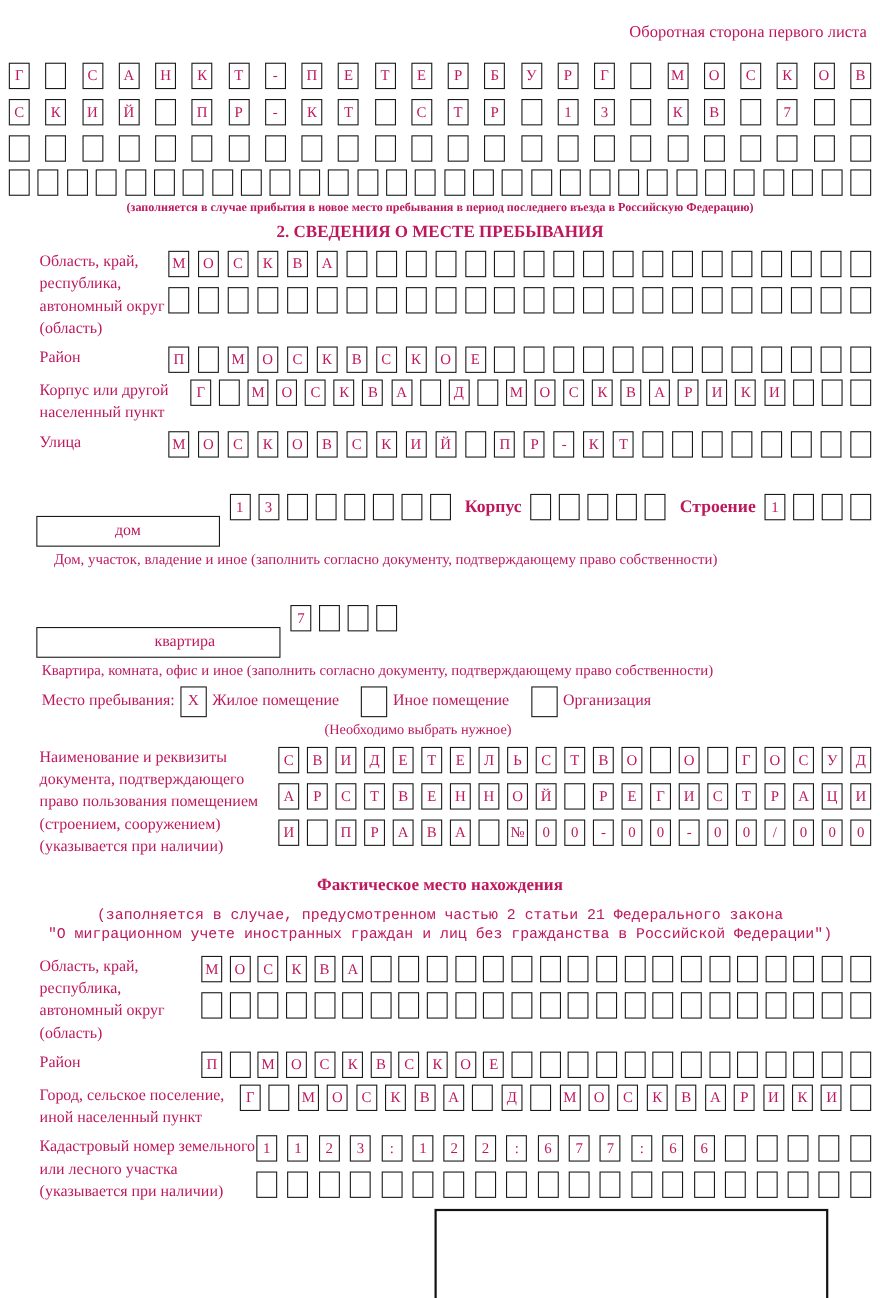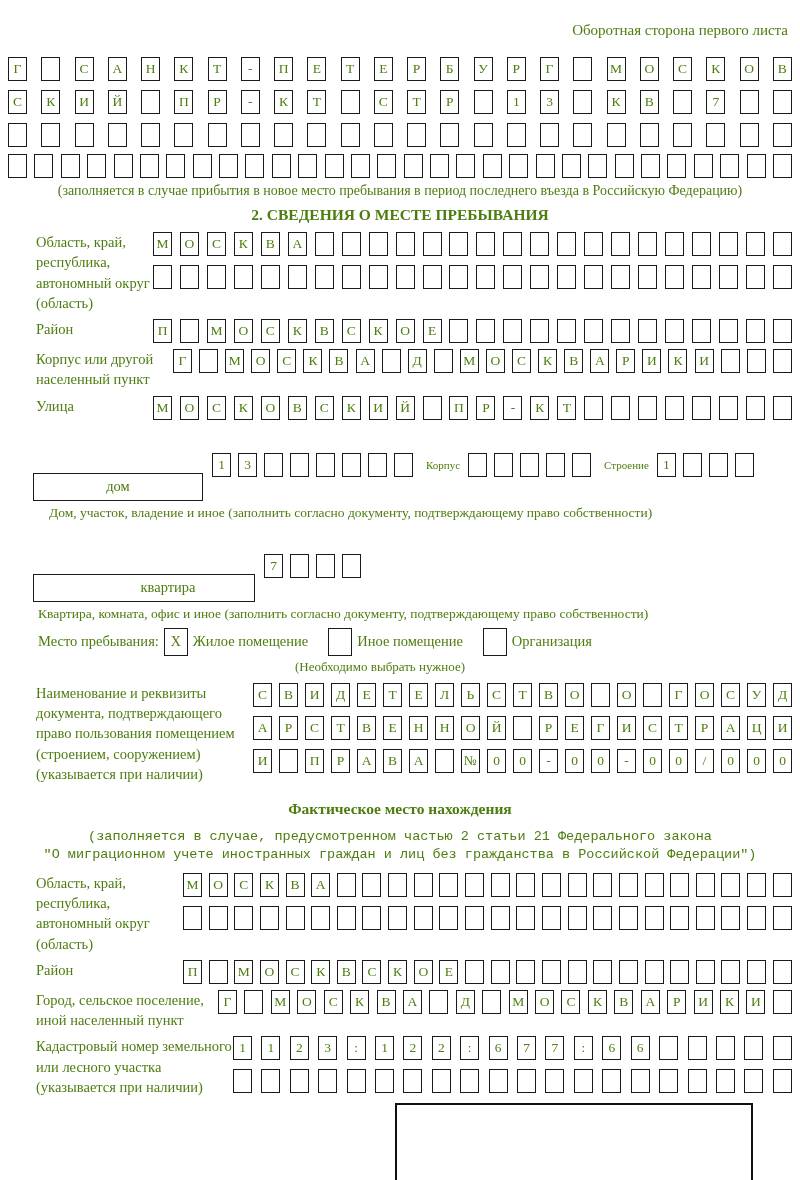--- a/index.html
+++ b/index.html
@@ -1,48 +1,48 @@
 <!DOCTYPE html>
 <html><head>
 <meta charset="utf-8">
 <style>
   html,body{margin:0;padding:0;background:#fff;}
   .page{
     width:800px;height:1180px;box-sizing:border-box;
     padding:6px 8px 0 8px;
     font-family:"Liberation Serif","DejaVu Serif",serif;
-    color:#4d7c0f;overflow:hidden;background:#fff;
+    color:#be185d;overflow:hidden;background:#fff;
   }
   .header-note{text-align:right;font-size:15px;margin:16px 4px 18px 0;}
   .block{display:flex;align-items:flex-start;margin-bottom:6px;}
   .label{font-size:14.5px;line-height:1.4;box-sizing:border-box;padding-left:28px;}
   .lw-165{flex:0 0 165px;}
   .lw-145{flex:0 0 145px;}
   .lw-175{flex:0 0 175px;}
   .lw-210{flex:0 0 210px;}
   .lw-245{flex:0 0 245px;}
   .lw-225{flex:0 0 225px;}
   .grid-col{flex:1;display:flex;flex-direction:column;gap:9px;}
   .grid{display:flex;justify-content:space-between;}
   .cell{
     width:19px;height:24px;box-sizing:border-box;border:1.7px solid #1a1a1a;
     display:inline-flex;align-items:center;justify-content:center;
     font-size:13.5px;background:#fff;
   }
   .fullrow{margin:7px 0 0 0;}
-  .center-note{font-size:14px;text-align:center;margin-top:5px;}
+  .center-note{font-size:11px;text-align:center;margin-top:5px;font-weight:bold;}
   .sec-title{font-size:15.5px;font-weight:bold;text-align:center;margin:7px 0 8px 0;}
   .single{align-items:flex-start;}
   .house-row{display:flex;align-items:center;margin:9px 0 2px 25px;}
   .wide-box{border:1.7px solid #1a1a1a;height:28px;box-sizing:border-box;
     display:flex;align-items:center;justify-content:center;font-size:14.5px;margin-top:44px;}
   .house-box{width:170px;margin-right:9px;}
   .apt-box{width:222px;margin-right:9px;padding-left:48px;}
   .inline-grid{gap:7px;justify-content:flex-start;}
-  .inline-label{font-size:11px;margin:0 8px 0 13px;}
+  .inline-label{font-size:16px;margin:0 8px 0 13px;font-weight:bold;}
   .sub-note{font-size:13.5px;margin:4px 0 6px 30px;}
   .stay-row{display:flex;align-items:center;margin:6px 0 2px 30px;font-size:14.5px;gap:5px;}
   .checkbox{
     width:24px;height:28px;box-sizing:border-box;border:1.8px solid #1a1a1a;
     display:inline-flex;align-items:center;justify-content:center;font-size:14px;background:#fff;
   }
   .cb-shift{margin-left:15px;}
   .stay-note{font-size:13px;text-align:center;margin:3px 40px 8px 0;}
   .fact-title{font-size:15.5px;font-weight:bold;text-align:center;margin:16px 0 10px 0;}
   .fact-note{font-size:13.5px;text-align:center;line-height:1.35;}

